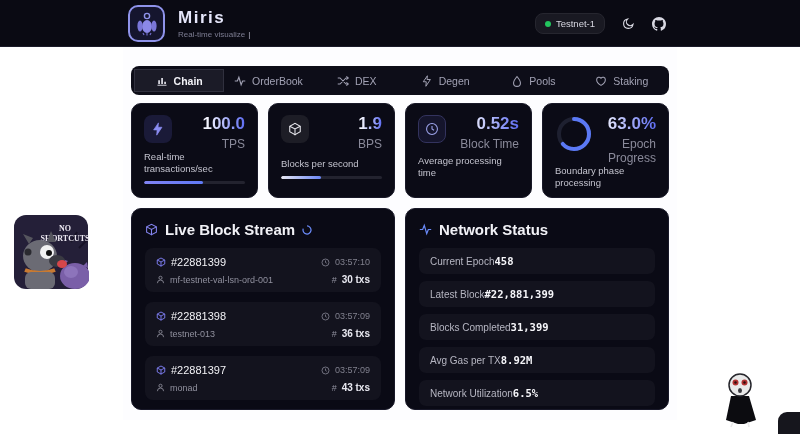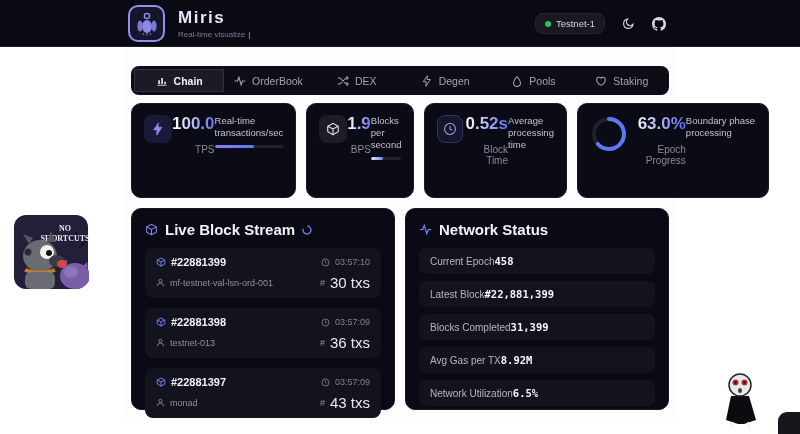--- a/index.html
+++ b/index.html
@@ -31,53 +31,53 @@
   
   .tabs { display:flex; width:538px; height:29px; background:#0d0d18; border-radius:8px; padding:3px; }
   .tab { flex:1; display:flex; align-items:center; justify-content:center; gap:6px;
          font-size:10.5px; color:#a2a2b4; border-radius:0; cursor:pointer; background:none; border:none; }
   .tab.active { background:#1b1b27; border:1px solid #30303e; color:#f2f2f7; font-weight:bold; }
   .tab svg { flex:none; }
 
   
   .stats { display:grid; grid-template-columns:repeat(4,1fr); gap:10px; margin-top:8px; }
   .card { height:95px; background:#0b0b16; border:1px solid #191928; border-radius:10px;
-          padding:11px 12px 18px; display:flex; flex-direction:row; justify-content:space-between; }
+          padding:11px 12px 18px; display:flex; flex-direction:column; justify-content:space-between; }
   .card-top { display:flex; justify-content:space-between; align-items:flex-start; }
   .tile { width:28px; height:28px; border-radius:8px; display:flex; align-items:center; justify-content:center; }
   .tile-zap { background:#1a1a38; }
   .tile-box { background:#1d1d26; }
   .tile-clock { background:#15152c; border:1px solid #33335e; }
   .stat-right { text-align:right; }
   .stat-value { font-size:17px; font-weight:bold; line-height:18px;
                 background:linear-gradient(90deg,#f4f5ff 15%,#5d6cf3 100%);
                 -webkit-background-clip:text; background-clip:text;
                 color:#aab3ff; -webkit-text-fill-color:transparent; }
-  .stat-unit { font-size:10px; color:#8a8a9a; margin-top:11px; }
+  .stat-unit { font-size:12px; color:#8a8a9a; margin-top:4px; }
   .stat-desc { font-size:9.5px; color:#c4c4cf; line-height:12px; }
   .progress { width:100%; height:3px; border-radius:2px; background:#23232f; margin-top:6px; overflow:hidden; }
   .progress-fill { height:100%; border-radius:2px; }
   .fill-a { background:linear-gradient(90deg,#8183f4,#5f79f6); }
   .fill-b { background:linear-gradient(90deg,#e8e8f2,#6a86f6); }
 
   
   .panels { display:grid; grid-template-columns:264px 264px; gap:10px; margin-top:10px; }
   .panel { height:202px; background:#0a0a15; border:1px solid #181828; border-radius:10px; padding:12px 13px; }
   .panel-head { display:flex; align-items:center; gap:7px; margin-bottom:10px; }
   .panel-title { font-size:15px; font-weight:bold; color:#f1f1f6; }
 
   .block-item { background:#13131e; border-radius:8px; padding:8px 11px 7px; margin-bottom:10px; cursor:pointer; }
   .bi-row { display:flex; justify-content:space-between; align-items:center; }
   .bi-row + .bi-row { margin-top:6px; }
   .bi-left, .bi-right { display:flex; align-items:center; gap:5px; }
-  .block-num { font-size:11px; font-weight:bold; color:#f2f2f6; }
+  .block-num { font-size:11px; font-weight:normal; color:#f2f2f6; }
   .block-time { font-size:9px; color:#80808e; }
   .block-val { font-size:9px; color:#90909e; }
   .hash-sym { font-size:9px; color:#90909e; }
-  .tx-count { font-size:15px; font-weight:normal; color:#e8e8f0; }
+  .tx-count { font-size:10px; font-weight:bold; color:#e8e8f0; }
 
   .status-row { display:flex; justify-content:flex-start; align-items:center; background:#13131e;
                 border-radius:7px; padding:0 11px; height:26px; margin-bottom:7px; }
   .status-label { font-size:10px; color:#b6b6c2; }
   .status-value { font-size:10.5px; font-weight:bold; color:#f6f6fa; font-family:"DejaVu Sans Mono", monospace; }
 
   
   .sticker { position:absolute; left:13px; top:214px; }
   .mascot { position:absolute; left:718px; top:370px; }
   .corner-widget { position:absolute; left:778px; top:412px; width:30px; height:30px;

